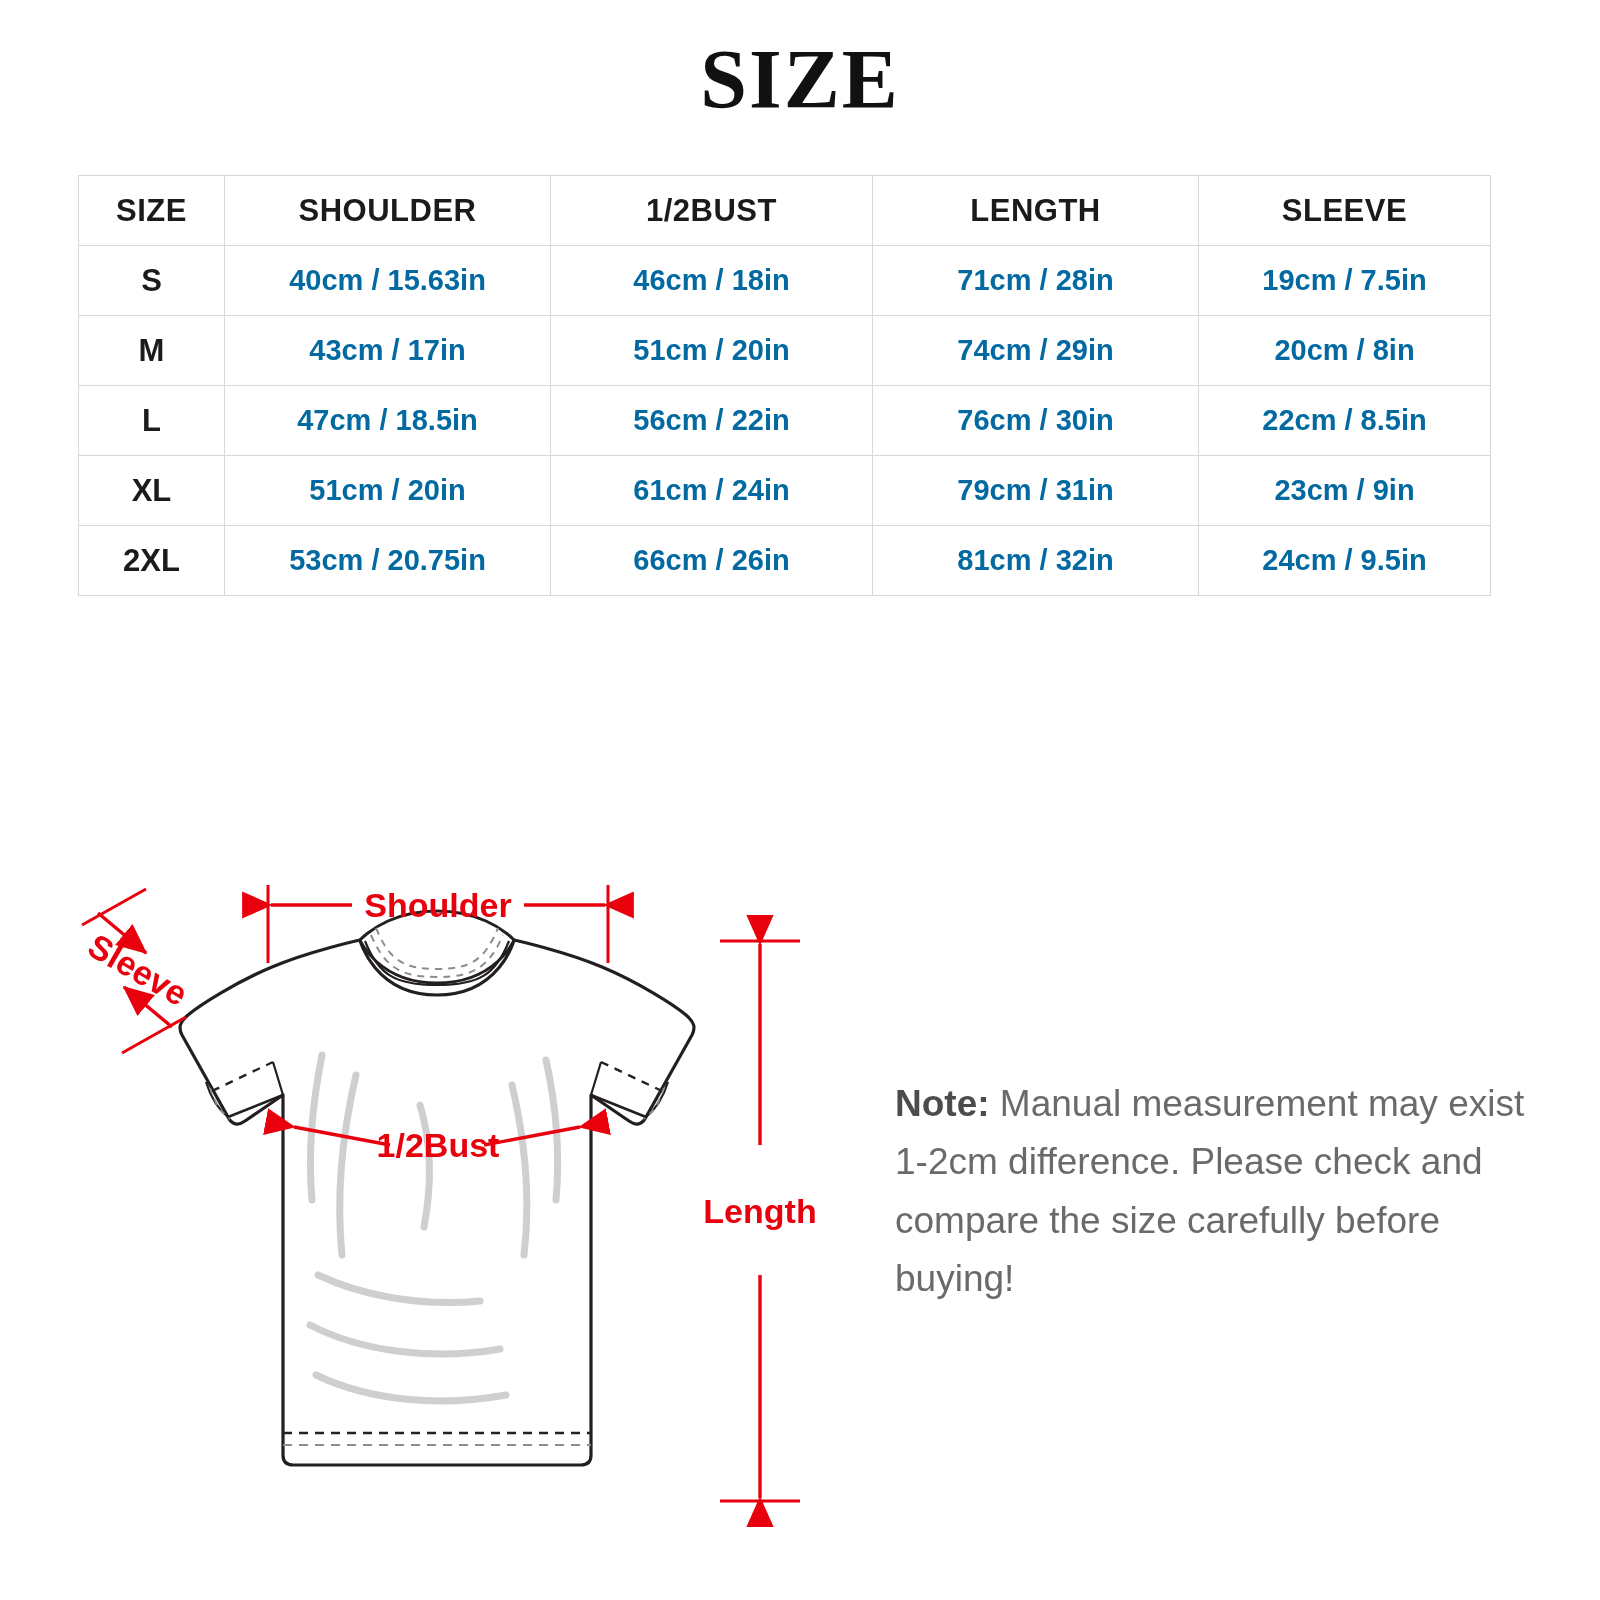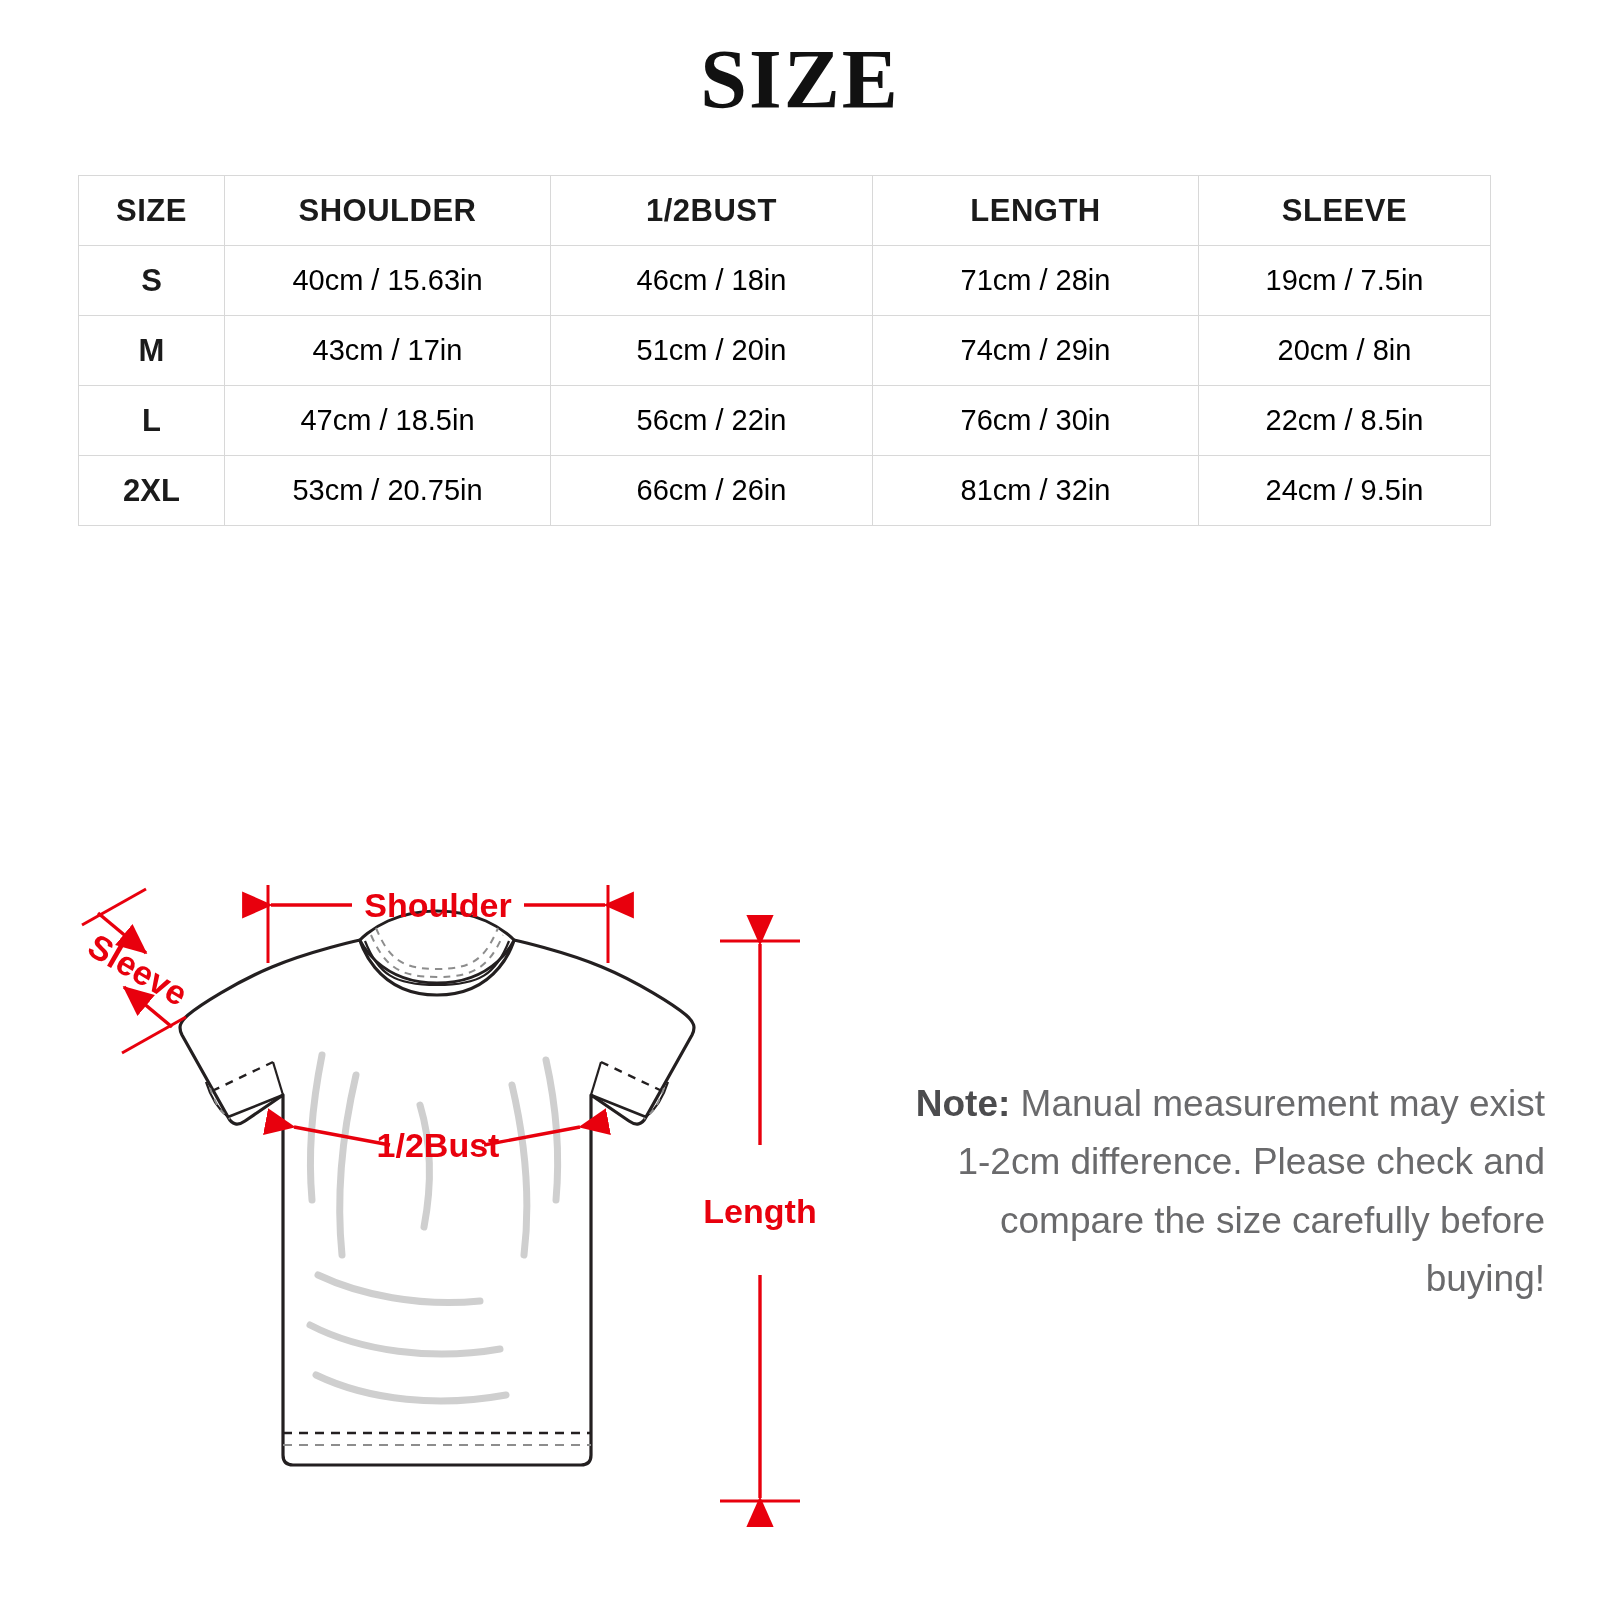--- a/index.html
+++ b/index.html
@@ -65,22 +65,22 @@
     color: #1b1b1b;
     letter-spacing: .5px;
   }
   table.size-table td.size-cell {
     font-size: 31px;
     font-weight: 700;
     color: #1b1b1b;
   }
   table.size-table td.val-cell {
     font-size: 29px;
-    font-weight: 400;
-    color: #000000;
+    font-weight: 700;
+    color: #0369a1;
   }
 
   
   .diagram {
     position: absolute;
     left: 60px;
     top: 855px;
     width: 800px;
     height: 700px;
   }
@@ -88,21 +88,20 @@
 
   
   .note {
     position: absolute;
     left: 895px;
     top: 1075px;
     width: 650px;
     font-size: 37px;
     line-height: 1.58;
     color: #6a6a6c;
-    text-align: right;
   }
   .note b {
     color: #4c4c4e;
     font-weight: 700;
   }
 </style>
 </head>
 <body>
 
 <div id="page">
@@ -141,20 +140,27 @@
           <td class="val-cell">51cm / 20in</td>
           <td class="val-cell">74cm / 29in</td>
           <td class="val-cell">20cm / 8in</td>
         </tr>
         <tr>
           <td class="size-cell">L</td>
           <td class="val-cell">47cm / 18.5in</td>
           <td class="val-cell">56cm / 22in</td>
           <td class="val-cell">76cm / 30in</td>
           <td class="val-cell">22cm / 8.5in</td>
+        </tr>
+        <tr>
+          <td class="size-cell">XL</td>
+          <td class="val-cell">51cm / 20in</td>
+          <td class="val-cell">61cm / 24in</td>
+          <td class="val-cell">79cm / 31in</td>
+          <td class="val-cell">23cm / 9in</td>
         </tr>
         <tr>
           <td class="size-cell">2XL</td>
           <td class="val-cell">53cm / 20.75in</td>
           <td class="val-cell">66cm / 26in</td>
           <td class="val-cell">81cm / 32in</td>
           <td class="val-cell">24cm / 9.5in</td>
         </tr>
       </tbody>
     </table>

